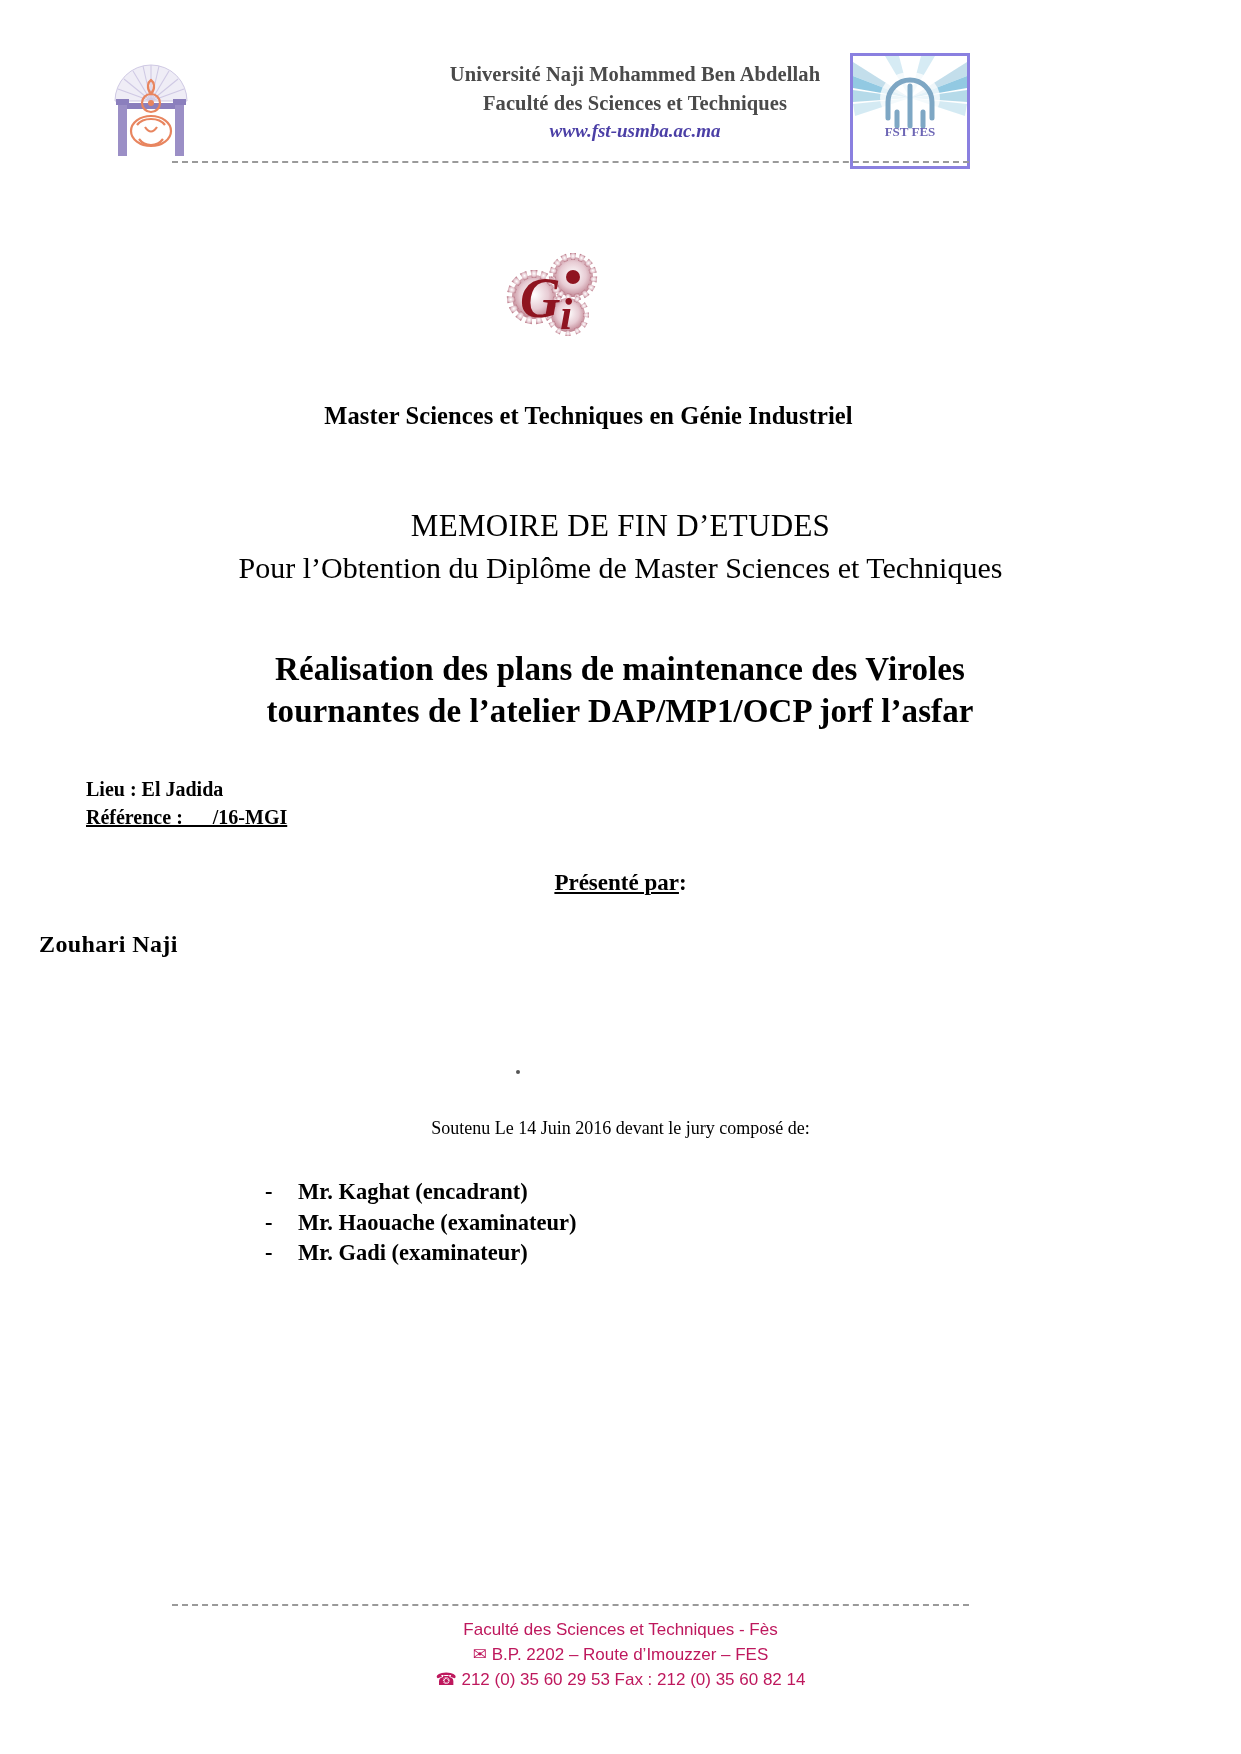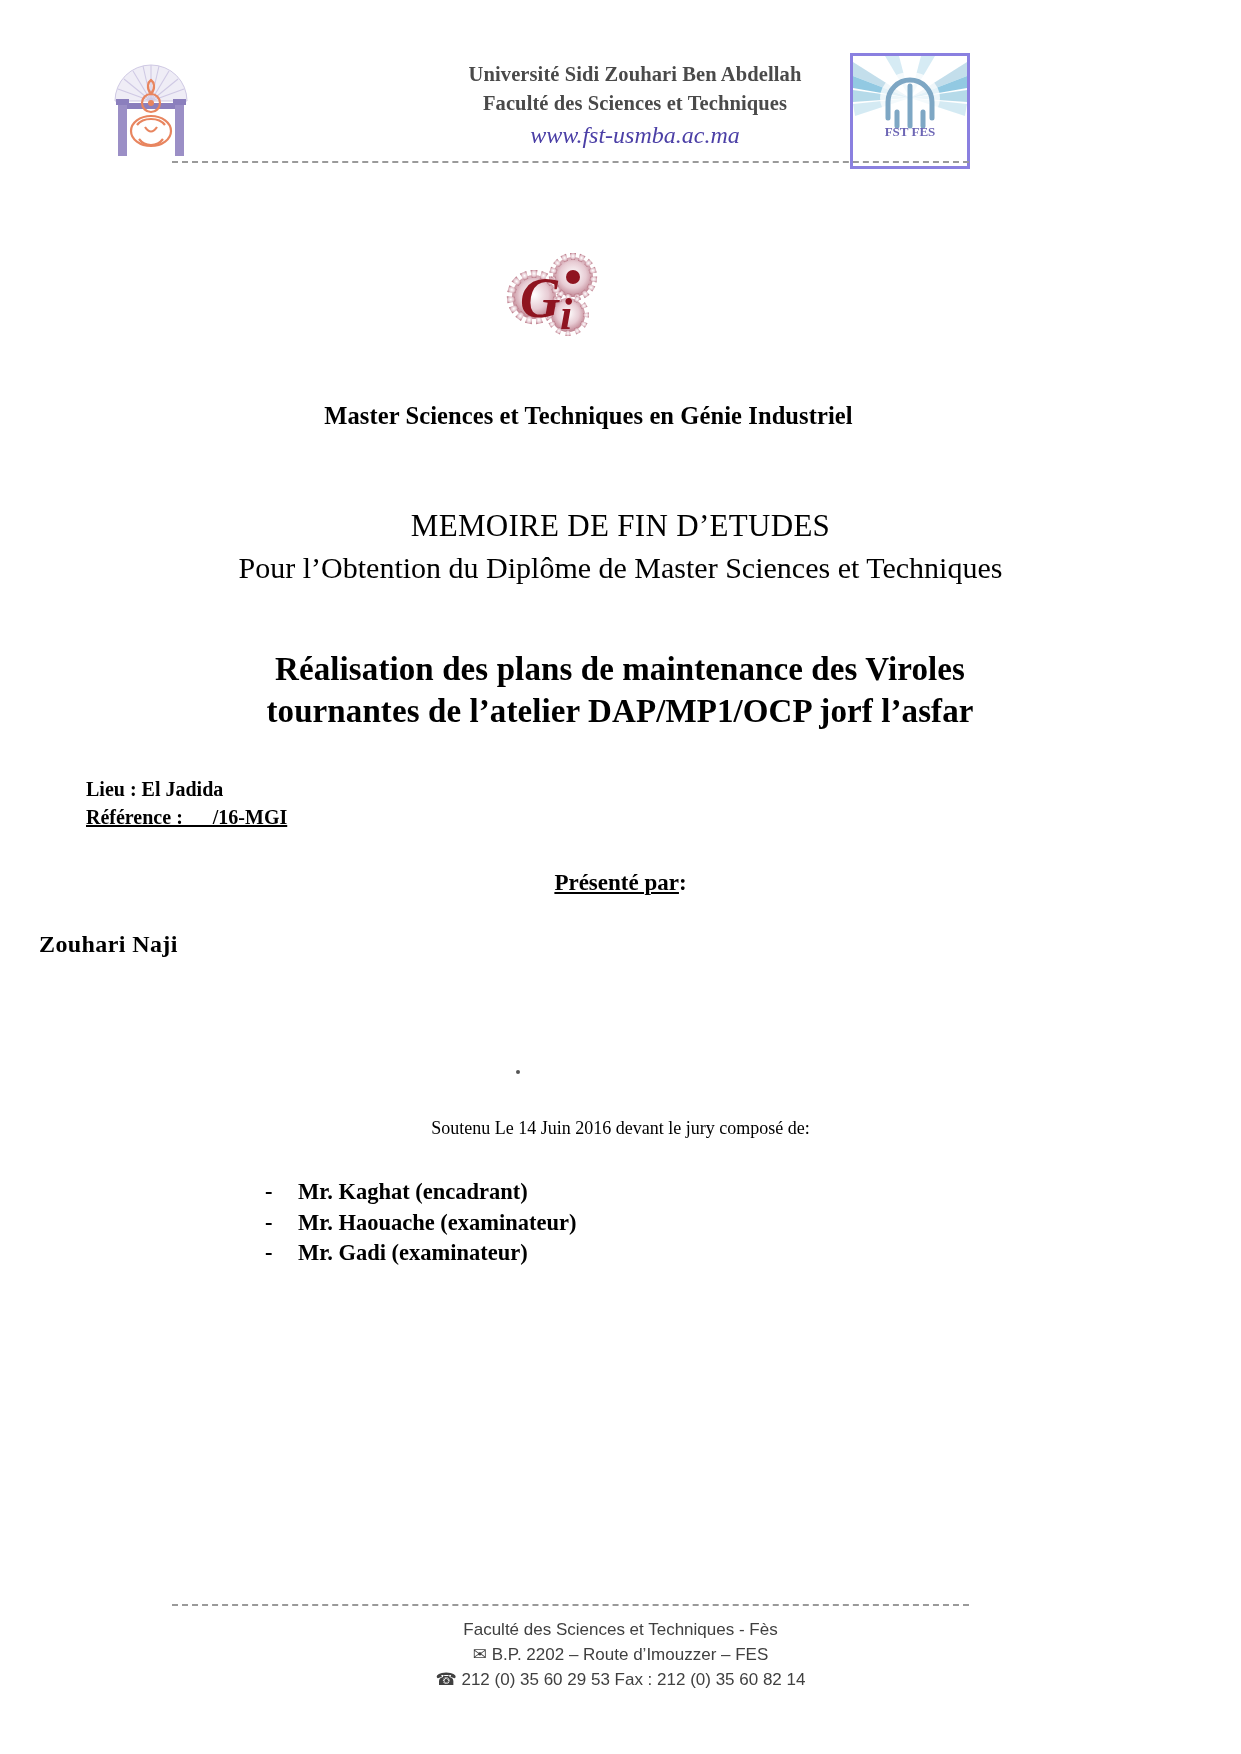--- a/index.html
+++ b/index.html
@@ -50,22 +50,22 @@
     line-height: 1.42;
   }
   .header-line {
     font-size: 20.5px;
     font-weight: bold;
     color: #4a4a4a;
     letter-spacing: 0.1px;
     white-space: nowrap;
   }
   .header-url {
-    font-size: 24px;
-    font-weight: normal;
+    font-size: 19px;
+    font-weight: bold;
     font-style: italic;
     color: #4b3fa6;
     white-space: nowrap;
   }
 
   .logo-fst {
     position: absolute;
     left: 755px;
     top: 3px;
     width: 120px;
@@ -235,21 +235,21 @@
     top: 0;
   }
 
   
   .footer {
     position: absolute;
     top: 1618px;
     left: 0;
     width: 1241px;
     text-align: center;
-    color: #404040;
+    color: #be185d;
     font-size: 17px;
     line-height: 1.42;
     font-family: "Liberation Sans", "DejaVu Sans", sans-serif;
   }
   .footer .f-line { white-space: nowrap; }
   .footer .gl { font-family: "DejaVu Sans", sans-serif; }
 </style>
 </head>
 <body>
 
@@ -291,21 +291,21 @@
             <path d="M32,70 C38,62 54,62 60,70"></path>
             <path d="M34,84 C40,92 52,92 58,84"></path>
             <path d="M40,72 C44,78 48,78 52,72"></path>
           </g>
           <circle cx="46" cy="48" r="3" fill="#e8855f"></circle>
         </g>
       </svg>
     </div>
 
     <div class="header-text">
-      <div class="header-line">Université Sidi Zouhari Ben Abdellah</div>
+      <div class="header-line">Université Naji Mohammed Ben Abdellah</div>
       <div class="header-line">Faculté des Sciences et Techniques</div>
       <div class="header-url">www.fst-usmba.ac.ma</div>
     </div>
 
     <div class="logo-fst">
       <svg width="114" height="86" viewBox="0 0 114 86">
         <rect x="0" y="0" width="114" height="86" fill="#ffffff"></rect>
 
         <g opacity="0.85">
           <polygon points="57,42 0,6 0,20" fill="#b9d9e8"></polygon>

